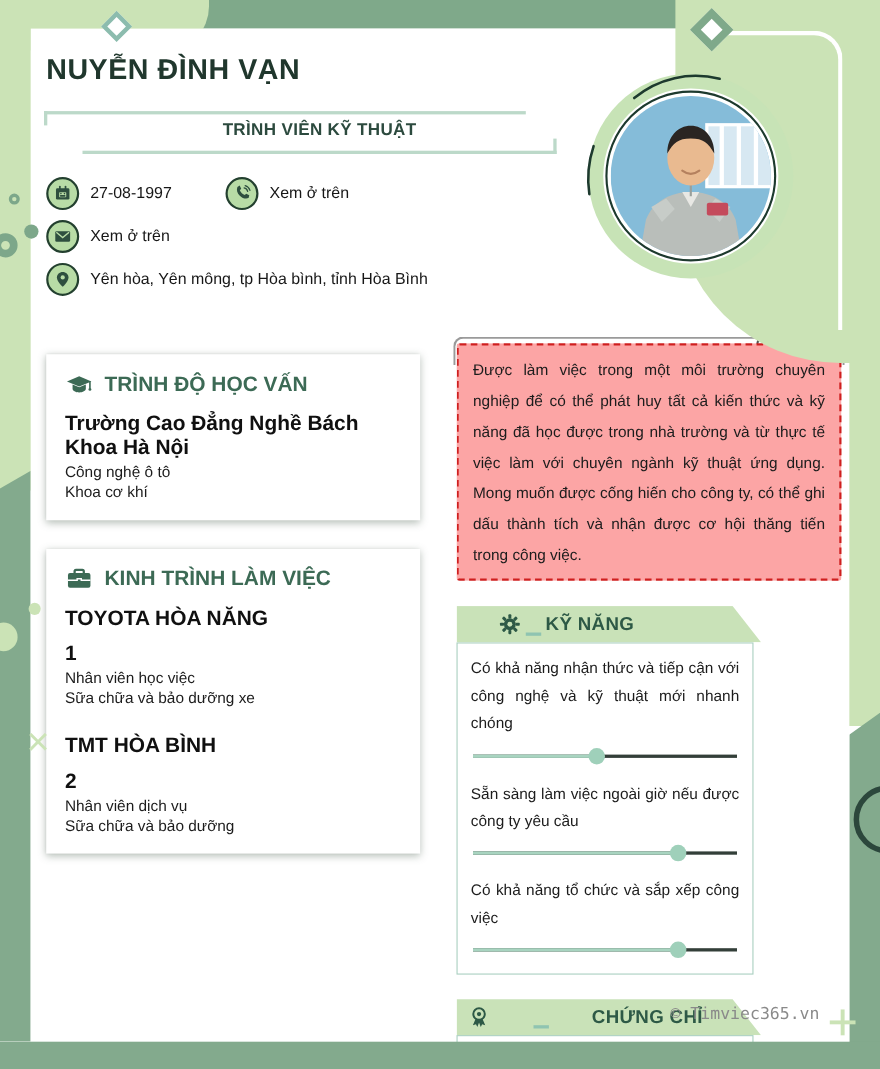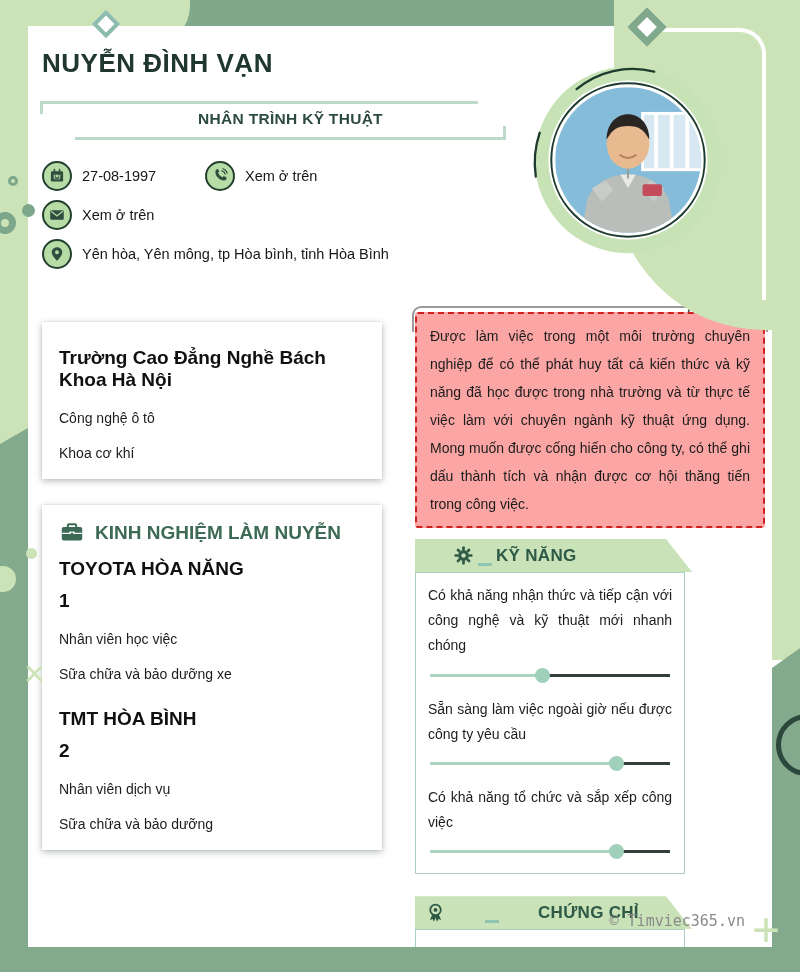--- a/index.html
+++ b/index.html
@@ -57,40 +57,40 @@
   .clabel { margin-left:10px; font-size:14.5px; color:#171717; }
 
   
   .col-left { position:absolute; left:14px; top:296px; width:340px; }
   .card { background:#fff; box-shadow:0 2px 7px rgba(90,110,95,.45), 0 0 2px rgba(0,0,0,.10);
           padding:15px 17px 18px 17px; }
   .card + .card { margin-top:26px; }
   .card-head { display:flex; align-items:center; gap:10px; font-size:19px; font-weight:700; color:#3c6a55; margin-bottom:12px; }
   .card-head svg { width:26px; height:26px; flex:0 0 auto; }
   .entry-strong { font-size:19px; font-weight:700; color:#101010; margin-top:10px; }
-  .entry { font-size:14px; color:#1c1c1c; margin-top:19px; }
+  .entry { font-size:14px; color:#1c1c1c; margin-top:2px; }
   .job-block + .job-block { margin-top:26px; }
 
   .col-right { position:absolute; left:387px; top:286px; width:350px; }
 
   
   .objective-wrap { position:relative; }
   .bubble-top { position:absolute; left:-3px; right:-3px; top:-6px; height:26px; border:2px solid #9a9a9a;
                 border-bottom:none; border-radius:9px 9px 0 0; z-index:0; }
   .bubble-fin { position:absolute; right:42px; top:-31px; width:38px; height:33px; z-index:0; }
   .objective-box { position:relative; z-index:1; background:#fca5a5; border:2px dashed #cf1f1f; border-radius:3px;
                    padding:8px 13px; font-size:14px; line-height:2.0; color:#1c1c1c; text-align:justify; }
 
   
   .banner { width:277px; height:33px; background:#c9e2b8; display:flex; align-items:center; gap:4px;
             padding-left:10px; clip-path:polygon(0 0, calc(100% - 26px) 0, 100% 100%, 0 100%); }
   .banner svg { width:21px; height:21px; color:#2d5946; flex:0 0 auto; }
   .banner .uscore { width:14px; height:3px; background:#8fc4b1; align-self:flex-end; margin-bottom:6px; }
   .banner .blabel { font-size:17px; font-weight:700; color:#2d5946; letter-spacing:.3px; }
-  .banner.skills { margin-top:11px;padding-left:38px; }
+  .banner.skills { margin-top:23px;padding-left:38px; }
   .banner.certs  { margin-top:22px;gap:39px; }
 
   .panel { width:270px; background:#fff; border:1px solid #a9cfc0; padding:10px 12px 12px 12px; }
   .skill-label { font-size:14px; line-height:1.8; color:#1c1c1c; text-align:justify; }
   .slider { position:relative; height:15px; margin:9px 2px 14px 2px; }
   .slider-track { position:absolute; left:0; right:0; top:6px; height:3px; background:#333f39; }
   .slider-fill  { position:absolute; left:0; top:6px; height:3px; background:#a8d4c0; }
   .slider-thumb { position:absolute; top:0; width:15px; height:15px; margin-left:-8px; background:#9fd0ba; border-radius:50%; }
   .skill-item:last-child .slider { margin-bottom:2px; }
   .cert-text { font-size:14px; line-height:2.0; color:#1c1c1c; text-align:justify; }
@@ -123,21 +123,21 @@
   <div class="d-dot-light"></div>
   <div class="d-dot-light2"></div>
   <div class="d-cross">×</div>
   <div class="d-ring-dark"></div>
   <div class="d-plus">+</div>
 
   <div class="sheet">
 
     <div class="name">NUYỄN ĐÌNH VẠN</div>
     <div class="rule1"></div>
-    <div class="job-title">NHÂN TRÌNH KỸ THUẬT</div>
+    <div class="job-title">TRÌNH VIÊN KỸ THUẬT</div>
     <div class="rule2"></div>
 
     <div class="contact">
       <div class="contact-row">
         <div class="contact-item w2">
           <span class="cicon">
             <svg viewBox="0 0 28 28">
               <rect x="4.5" y="6.5" width="19" height="16" rx="2" fill="currentColor"></rect>
               <line x1="10" y1="4" x2="10" y2="9" stroke="currentColor" stroke-width="2.4" stroke-linecap="round"></line>
               <line x1="18" y1="4" x2="18" y2="9" stroke="currentColor" stroke-width="2.4" stroke-linecap="round"></line>
@@ -180,33 +180,42 @@
             </svg>
           </span>
           <span class="clabel">Yên hòa, Yên mông, tp Hòa bình, tỉnh Hòa Bình</span>
         </div>
       </div>
     </div>
 
     <div class="col-left">
 
       <div class="card">
+        <div class="card-head">
+          <svg viewBox="0 0 28 28">
+            <path d="M2 10.5 L14 5.5 L26 10.5 L14 15.5 Z" fill="#3c6a55"></path>
+            <path d="M7.5 13.5 v4.2 c0 2 3 3.6 6.5 3.6 s6.5-1.6 6.5-3.6 v-4.2 l-6.5 2.7 z" fill="#3c6a55"></path>
+            <path d="M24.5 11 v6" stroke="#3c6a55" stroke-width="1.6" stroke-linecap="round"></path>
+            <circle cx="24.5" cy="18.3" r="1.4" fill="#3c6a55"></circle>
+          </svg>
+          <span>TRÌNH ĐỘ HỌC VẤN</span>
+        </div>
         <div class="entry-strong">Trường Cao Đẳng Nghề Bách Khoa Hà Nội</div>
         <div class="entry">Công nghệ ô tô</div>
         <div class="entry">Khoa cơ khí</div>
       </div>
 
       <div class="card">
         <div class="card-head">
           <svg viewBox="0 0 28 28">
             <rect x="9.5" y="4.5" width="9" height="5" rx="1.4" fill="none" stroke="#3c6a55" stroke-width="2.2"></rect>
             <rect x="3" y="7.5" width="22" height="14.5" rx="2" fill="#3c6a55"></rect>
             <path d="M3 14.5 h9 v-1.5 h4 v1.5 h9" fill="none" stroke="#fff" stroke-width="1.4"></path>
           </svg>
-          <span>KINH NGHIỆM LÀM NUYỄN</span>
+          <span>KINH TRÌNH LÀM VIỆC</span>
         </div>
         <div class="job-block">
           <div class="entry-strong">TOYOTA HÒA NĂNG</div>
           <div class="entry-strong">1</div>
           <div class="entry">Nhân viên học việc</div>
           <div class="entry">Sữa chữa và bảo dưỡng xe</div>
         </div>
         <div class="job-block">
           <div class="entry-strong">TMT HÒA BÌNH</div>
           <div class="entry-strong">2</div>

